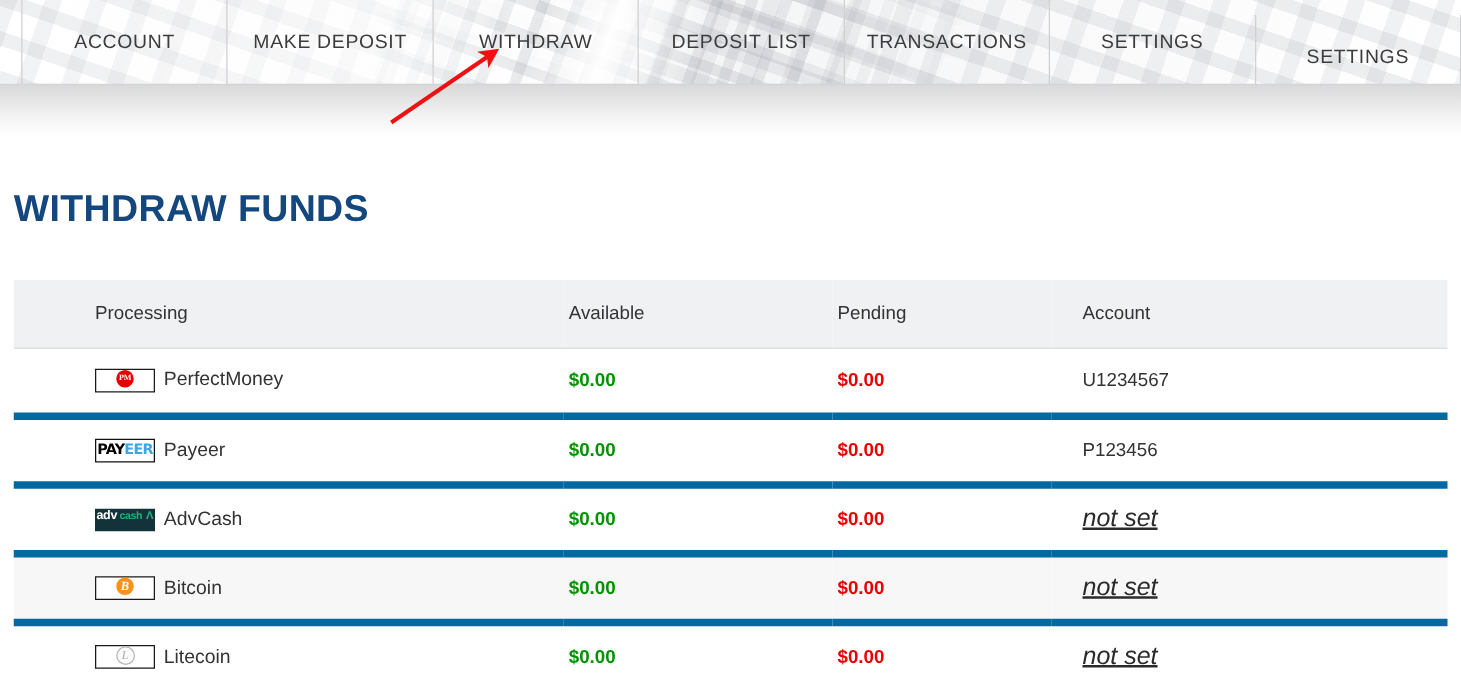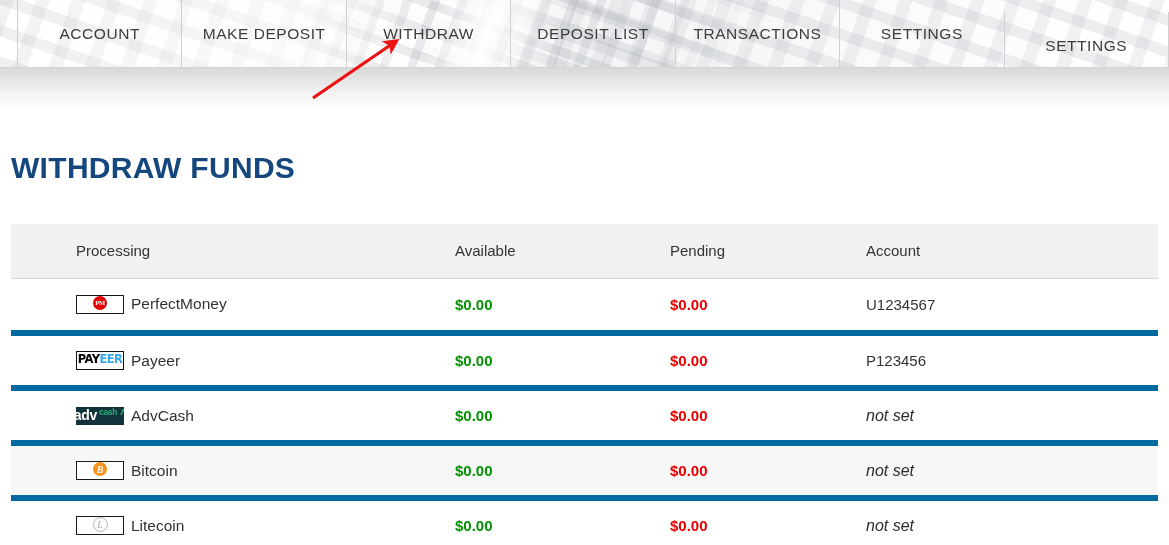--- a/index.html
+++ b/index.html
@@ -144,21 +144,21 @@
   .col-account { width: 317px; padding-left: 25px; }
 
   td.col-proc { padding-left: 65px; }
   td.col-avail { padding-left: 4px; }
   td.col-pending { padding-left: 4px; }
   td.col-account { padding-left: 25px; }
 
   .amount-available { color: #009200; font-weight: bold; font-size: 15px; }
   .amount-pending   { color: #e80000; font-weight: bold; font-size: 15px; }
   .acct-set   { color: #333333; font-size: 15px; }
-  .acct-notset{ color: #2b2b2b; font-size: 16px; font-style: italic; }
+  .acct-notset{ color: #2b2b2b; font-size: 20px; font-style: italic; text-decoration: underline; }
 
   .method-cell { display: flex; align-items: center; gap: 7px; }
   .method-name { font-size: 15.5px; color: #333333; }
 
   
   .logo {
     flex: none;
     display: inline-flex;
     align-items: flex-start;
     justify-content: center;
@@ -190,21 +190,21 @@
     letter-spacing: -0.6px;
   }
   .payeer-a { color: #000000; }
   .payeer-b { color: #3aa7e8; }
   .logo-advcash {
     width: 48px; height: 18px;
     background: #14323a;
     gap: 2px;
     padding: 0 2px;
   }
-  .adv-a { color: #ffffff; font-size: 14px; font-weight: bold; letter-spacing: -0.3px; }
+  .adv-a { color: #ffffff; font-size: 10px; font-weight: bold; letter-spacing: -0.3px; }
   .adv-b { color: #25b07a; font-size: 8.5px; font-weight: bold; letter-spacing: -0.3px; }
   .adv-c { color: #25b07a; font-size: 9px; font-weight: bold; margin-left: 1px; }
   .btc-circle {
     width: 14px; height: 14px;
     border-radius: 50%;
     background: #f7931a;
     color: #ffffff;
     font-size: 10px;
     font-weight: bold;
     font-style: italic;

